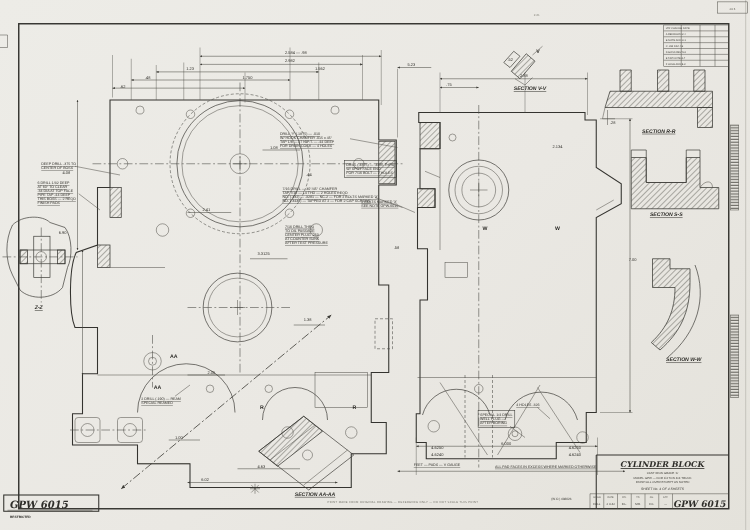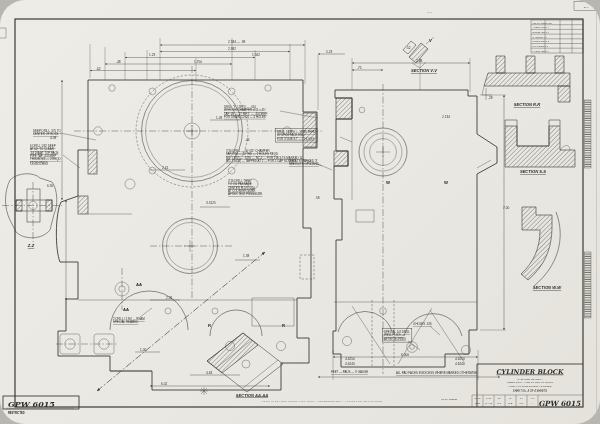--- a/index.html
+++ b/index.html
@@ -1,20 +1,19 @@
 <!DOCTYPE html>
 <html><head>
 <meta charset="utf-8">
 <style>
   html,body{margin:0;padding:0;background:#b8b6b0;}
   .paper{
     position:relative;width:600px;height:424px;overflow:hidden;
     background:linear-gradient(135deg,#edece7 0%,#eae8e3 55%,#e4e2db 100%);
     font-family:"Liberation Sans","DejaVu Sans",sans-serif;
-    border-radius:25px;
   }
   svg{display:block}
   svg text{font-family:"Liberation Sans","DejaVu Sans",sans-serif;fill:#2f2e2a;}
   .ln{stroke:#34332f;fill:none;stroke-width:.85;}
   .ln2{stroke:#3c3b36;fill:none;stroke-width:.55;}
   .ln3{stroke:#4a4943;fill:none;stroke-width:.4;}
   .dimln{stroke:#474640;fill:none;stroke-width:.42;}
   .ext{stroke:#55544d;fill:none;stroke-width:.35;}
   .cl{stroke:#4a4944;fill:none;stroke-width:.45;stroke-dasharray:7 2 1.5 2;}
   .dash{stroke:#4a4944;fill:none;stroke-width:.45;stroke-dasharray:2.4 1.6;}

